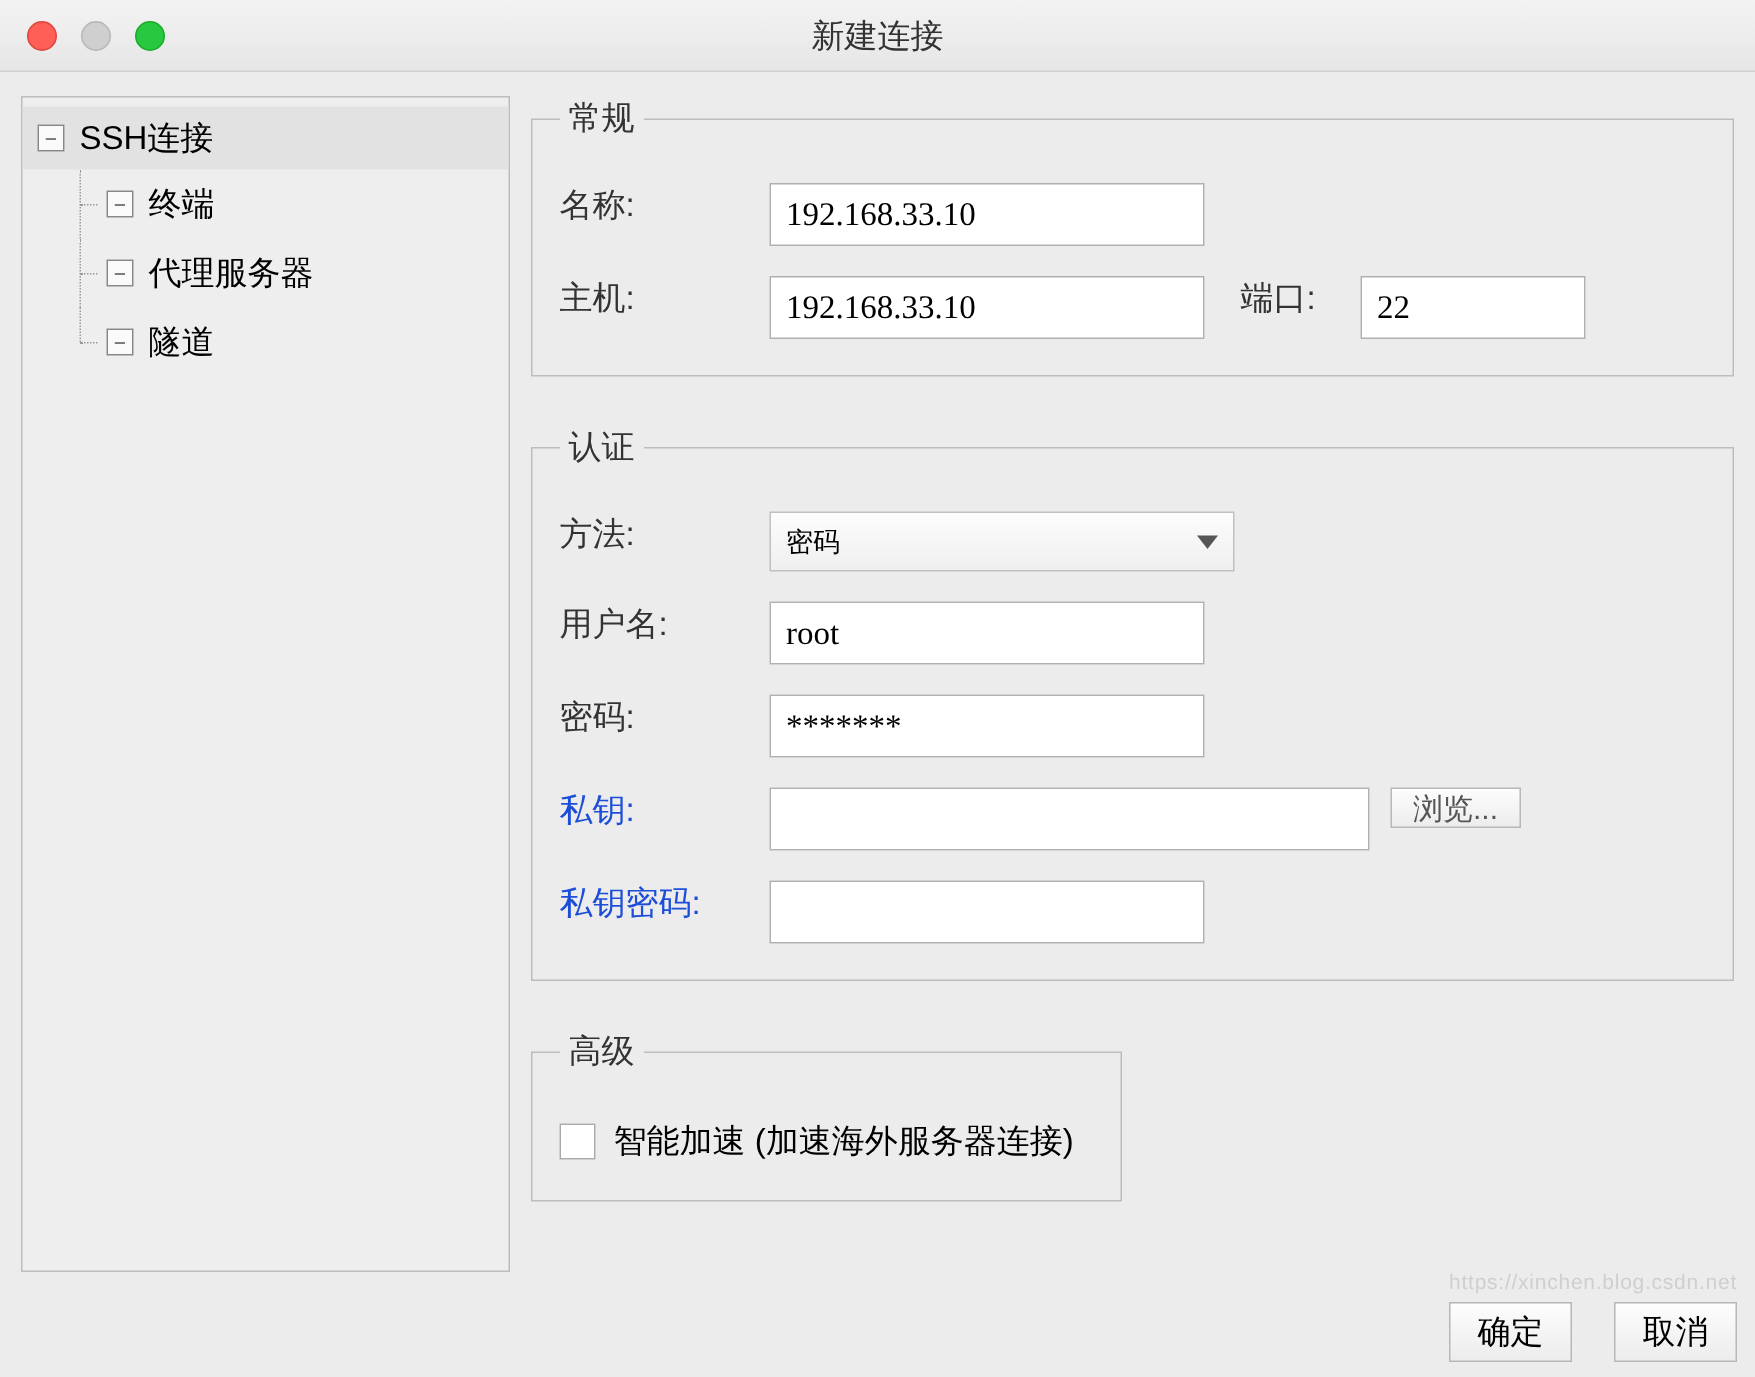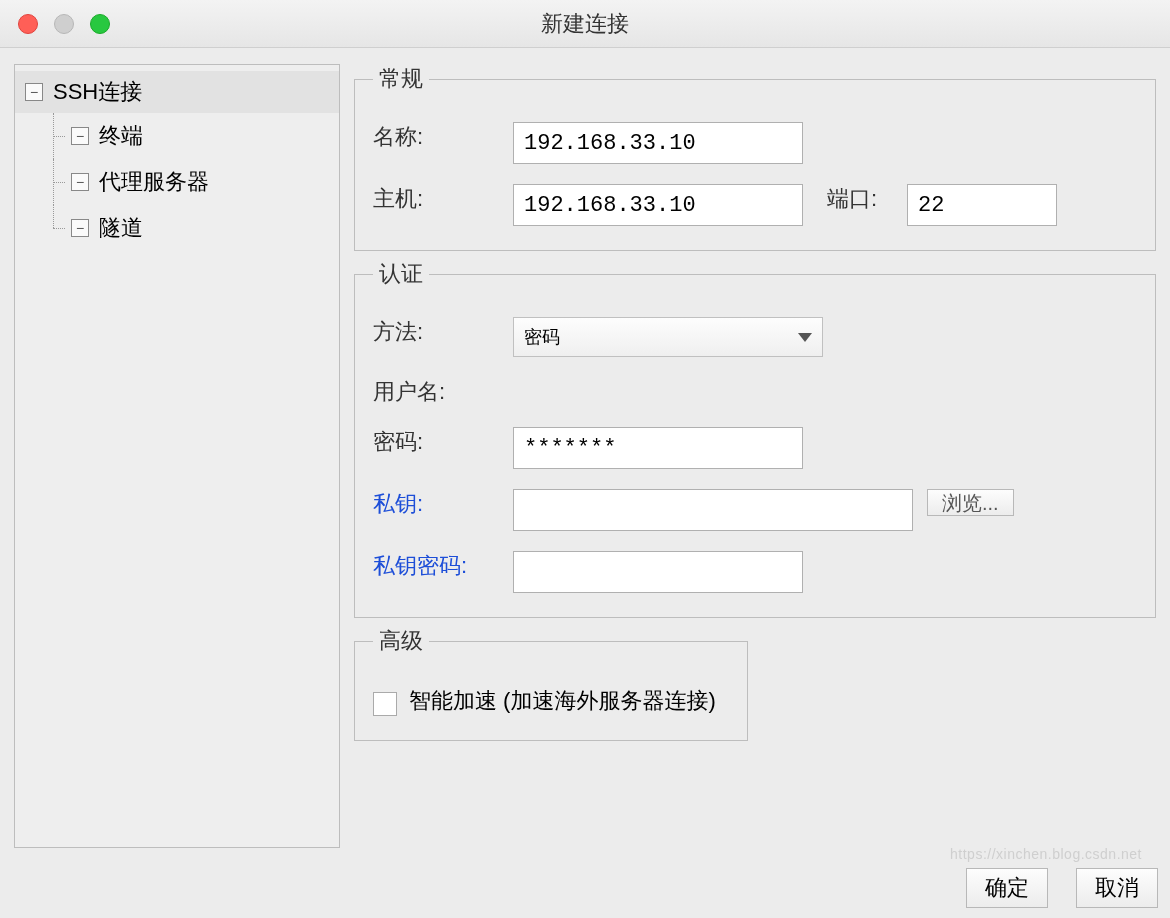--- a/index.html
+++ b/index.html
@@ -92,21 +92,21 @@
       justify-content: center;
       font-size: 14px;
       line-height: 1;
       color: #555;
       flex-shrink: 0;
     }
     .main {
       flex: 1;
       display: flex;
       flex-direction: column;
-      gap: 8px;
+      gap: 32px;
     }
     fieldset {
       border: 1px solid #bdbdbd;
       padding: 20px 18px 24px 18px;
     }
     legend {
       padding: 0 6px;
       font-size: 22px;
       color: #333;
     }
@@ -120,21 +120,21 @@
       font-size: 22px;
       color: #333;
     }
     .lbl.disabled { color: #1d4ed8; }
     input[type="text"], input[type="password"] {
       height: 42px;
       border: 1px solid #b0b0b0;
       background: #fff;
       font-size: 22px;
       padding: 0 10px;
-      font-family: Liberation Mono, monospace;
+      font-family: Liberation Serif, serif;
     }
     input[disabled] { background: #fff; color: #666; }
     .w290 { width: 290px; }
     .w360 { width: 360px; }
     .w120 { width: 150px; }
     .port-label {
       margin-left: 24px;
       width: 80px;
       font-size: 22px;
       color: #333;
@@ -161,21 +161,21 @@
       height: 27px;
       padding: 0 14px;
       border: 1px solid #b8b8b8;
       background: linear-gradient(#fdfdfd,#ececec);
       font-size: 20px;
       color: #555;
       cursor: pointer;
     }
     .checkbox-row {
       display: flex;
-      align-items: flex-end;
+      align-items: center;
       gap: 12px;
       font-size: 22px;
     }
     .chk {
       width: 24px; height: 24px;
       border: 1px solid #aaa;
       background: #fff;
     }
     .footer {
       position: absolute;
@@ -188,21 +188,21 @@
       height: 40px;
       padding: 0 18px;
       border: 1px solid #b8b8b8;
       background: linear-gradient(#fdfdfd,#ececec);
       font-size: 22px;
       cursor: pointer;
       font-family: inherit;
     }
     .watermark {
       position: absolute;
-      right: 28px;
+      right: 12px;
       bottom: 56px;
       font-size: 14px;
       color: #cfcfcf;
       letter-spacing: 0.5px;
       margin-left: 32px;
     }
   </style>
 </head>
 <body>
 
@@ -254,20 +254,21 @@
       <legend>认证</legend>
       <div class="row">
         <span class="lbl">方法:</span>
         <div class="select">
           <span>密码</span>
           <span class="arrow"></span>
         </div>
       </div>
       <div class="row">
         <span class="lbl">用户名:</span>
+        <input type="text" class="w290" value="root" style="">
       </div>
       <div class="row">
         <span class="lbl">密码:</span>
         <input type="text" class="w290" value="*******" style="">
       </div>
       <div class="row">
         <span class="lbl disabled">私钥:</span>
         <input type="text" style="width: 400px;" disabled="" value="">
         <button class="browse-btn">浏览...</button>
       </div>

